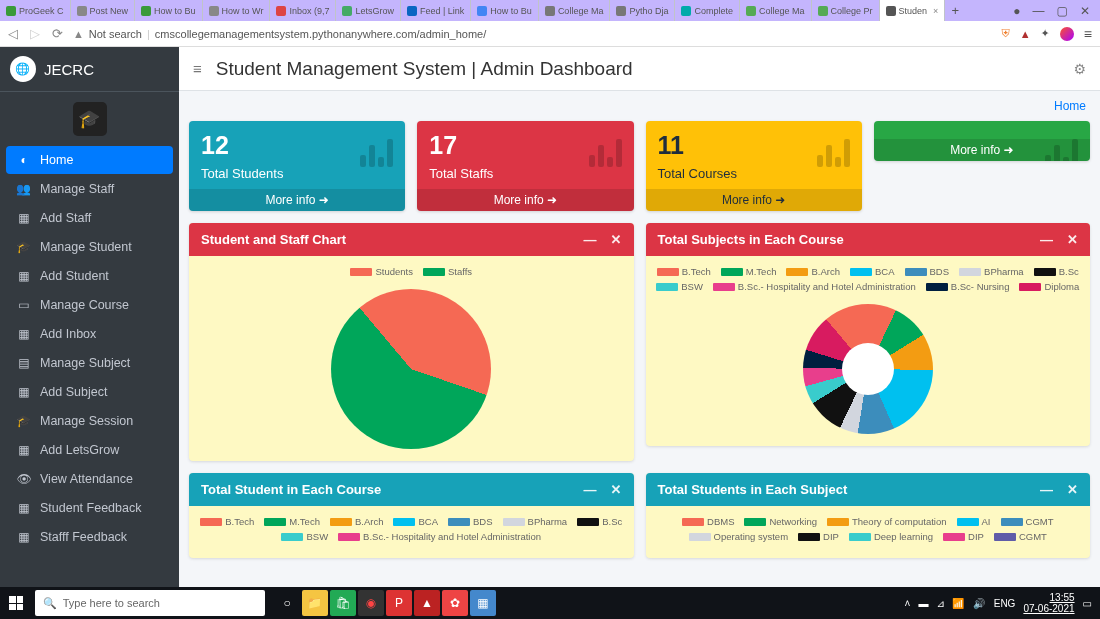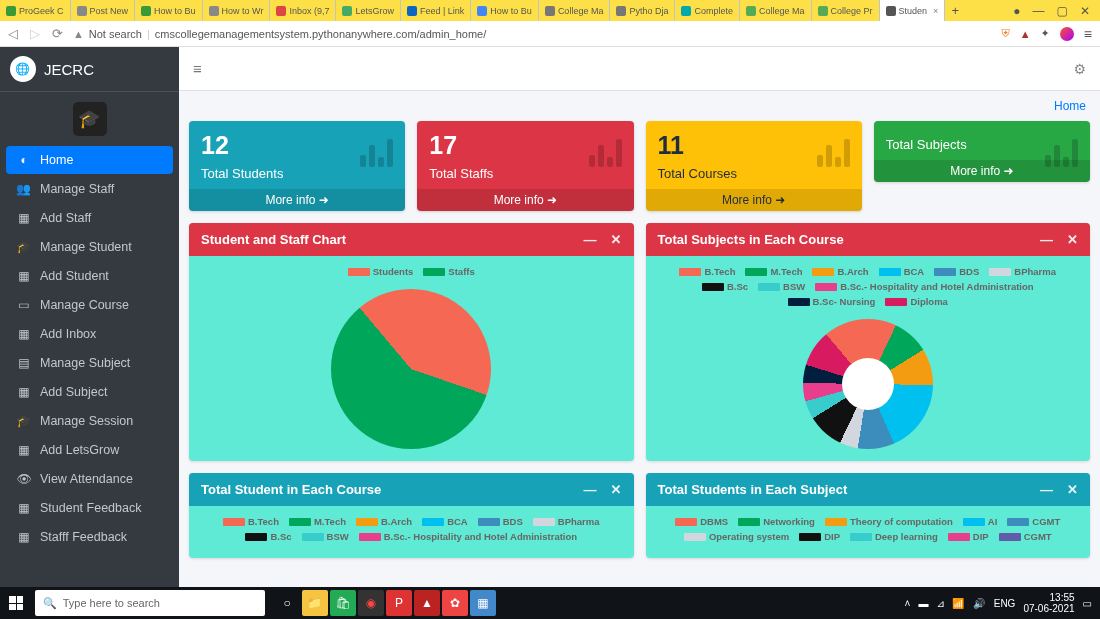--- a/index.html
+++ b/index.html
@@ -1,19 +1,19 @@
 <!DOCTYPE html>
 <html><head>
 <meta charset="utf-8">
 <style>
 * { margin:0; padding:0; box-sizing:border-box; font-family:"Segoe UI",Arial,sans-serif; }
 body { width:1100px; height:619px; overflow:hidden; background:#f4f6f9; }
 
 
-.browser-tabs { height:21px; background:#fde047; display:flex; align-items:center; font-size:9px; color:#555; }
+.browser-tabs { height:21px; background:#c4b5fd; display:flex; align-items:center; font-size:9px; color:#555; }
 .browser-tabs .tab { display:flex; align-items:center; padding:0 6px; height:100%; border-right:1px solid #c0c4c8; gap:3px; white-space:nowrap; overflow:hidden; }
 .browser-tabs .tab.active { background:#fff; }
 .browser-tabs .favicon { width:10px; height:10px; border-radius:2px; flex-shrink:0; }
 .browser-tabs .tab .x { margin-left:3px; color:#888; }
 .browser-tabs .newtab { width:20px; text-align:center; font-size:13px; color:#555; }
 .browser-tabs .win-controls { margin-left:auto; display:flex; gap:12px; padding:0 10px; color:#555; font-size:12px; }
 .addr-bar { height:26px; background:#fff; border-bottom:1px solid #ddd; display:flex; align-items:center; padding:0 8px; font-size:11px; color:#555; gap:10px; }
 .addr-bar .nav-icons { display:flex; gap:12px; color:#888; font-size:13px; }
 .addr-bar .url-area { display:flex; align-items:center; gap:5px; flex:1; }
 .addr-bar .right-icons { display:flex; gap:10px; align-items:center; }
@@ -57,44 +57,44 @@
 .small-box .icon .bars { display:flex; align-items:flex-end; gap:3px; height:32px; }
 .small-box .icon .bars span { width:6px; background:#000; border-radius:2px; }
 .small-box .footer { background:rgba(0,0,0,.12); text-align:center; padding:4px; font-size:12px; }
 .bg-info { background:#17a2b8; }
 .bg-danger { background:#dc3545; }
 .bg-warning { background:#ffc107; color:#1f2d3d; }
 .bg-warning .inner, .bg-warning p, .bg-warning h3 { color:#1f2d3d; }
 .bg-warning .footer { color:#1f2d3d; }
 .bg-success { background:#28a745; }
 
-.card { background:#5eead4; border-radius:4px; box-shadow:0 1px 3px rgba(0,0,0,.12); overflow:hidden; }
+.card { background:#fef9c3; border-radius:4px; box-shadow:0 1px 3px rgba(0,0,0,.12); overflow:hidden; }
 .card-header { padding:9px 12px; color:#fff; display:flex; align-items:center; font-size:13px; font-weight:600; }
 .card-header.red { background:#dc3545; }
 .card-header.teal { background:#17a2b8; }
 .card-header .tools { margin-left:auto; display:flex; gap:14px; font-size:13px; opacity:.9; }
-.card-body { padding:10px 8px;font-weight:bold; }
+.card-body { padding:10px 8px; }
 
 .legend { display:flex; flex-wrap:wrap; justify-content:center; gap:4px 10px; font-size:9.5px; color:#666; margin-bottom:6px; }
 .legend .li { display:flex; align-items:center; gap:3px; }
 .legend .sw { width:22px; height:8px; border-radius:1px; }
 
 .chart-center { display:flex; justify-content:center; padding:6px 0 2px; }
 .pie { position:relative; width:160px; height:160px; border-radius:50%; }
 .donut { position:relative; width:130px; height:130px; border-radius:50%; }
 .donut::after { content:""; position:absolute; inset:30%; background:#fff; border-radius:50%; }
 
 
 .taskbar { height:32px; background:#101318; display:flex; align-items:center; color:#fff; font-size:10px; }
 .taskbar .start { width:32px; display:flex; align-items:center; justify-content:center; }
 .taskbar .win-logo { width:14px; height:14px; display:grid; grid-template-columns:1fr 1fr; grid-template-rows:1fr 1fr; gap:1px; }
 .taskbar .win-logo span { background:#fff; }
 .taskbar .search { background:#fff; color:#666; height:26px; width:230px; display:flex; align-items:center; padding:0 8px; gap:6px; border-radius:2px; margin:0 3px; font-size:11px;}
 .taskbar .tray { margin-left:auto; display:flex; align-items:center; gap:8px; padding:0 8px; font-size:10px; }
-.taskbar .tray .dt { text-align:right; line-height:1.1; }
+.taskbar .tray .dt { text-align:right; line-height:1.1;text-decoration:underline; }
 .taskbar .apps { display:flex; gap:2px; margin-left:6px; }
 .taskbar .apps .ai { width:26px; height:26px; display:flex; align-items:center; justify-content:center; border-radius:2px; font-size:12px; }
 </style>
 </head>
 <body>
 
 <div class="browser-tabs" id="tab-strip">
     <div class="tab">
       <span class="favicon" style="background:#3a9a3a"></span>
       <span>ProGeek C</span>
@@ -247,20 +247,21 @@
         <li>
           <span class="mi">▦</span>
           <span>Stafff Feedback</span>
         </li>
       </ul>
   </div>
 
   <div class="main">
     <div class="topbar">
       <span class="burger">≡</span>
+      <h1>Student Management System | Admin Dashboard</h1>
       <span class="gear">⚙</span>
     </div>
     <div class="breadcrumb">
       <a href="#">Home</a>
     </div>
 
     <div class="content">
       <div class="row" id="boxes-row">
           <div class="col-3">
             <div class="small-box bg-info">
@@ -309,21 +310,20 @@
                   <span style="height:10px"></span>
                   <span style="height:28px"></span>
                 </div>
               </div>
     <div class="footer">More info <span>➜</span></div>
   </div>
           </div>
           <div class="col-3">
             <div class="small-box bg-success">
     <div class="inner">
-                <p>Total Subjects</p>
               </div>
     <div class="icon">
                 <div class="bars">
                   <span style="height:12px"></span>
                   <span style="height:22px"></span>
                   <span style="height:10px"></span>
                   <span style="height:28px"></span>
                 </div>
               </div>
     <div class="footer">More info <span>➜</span></div>

